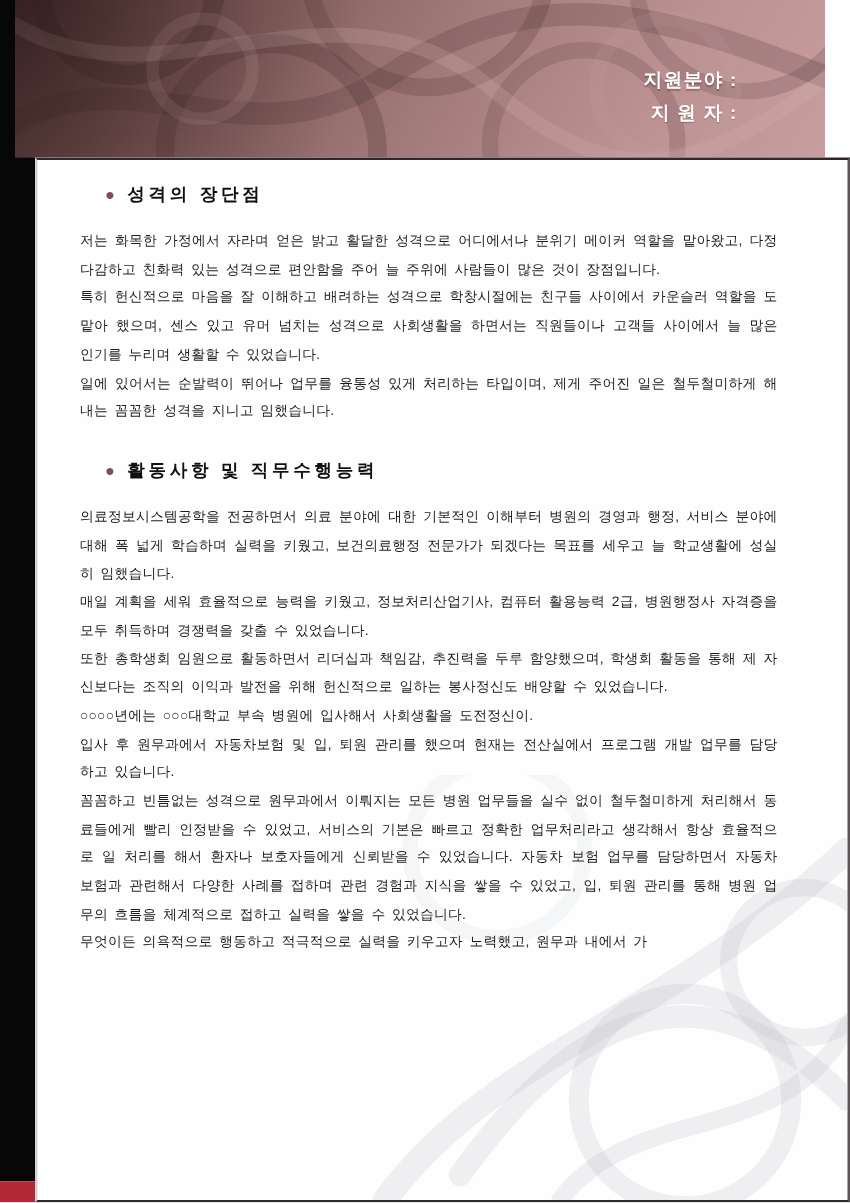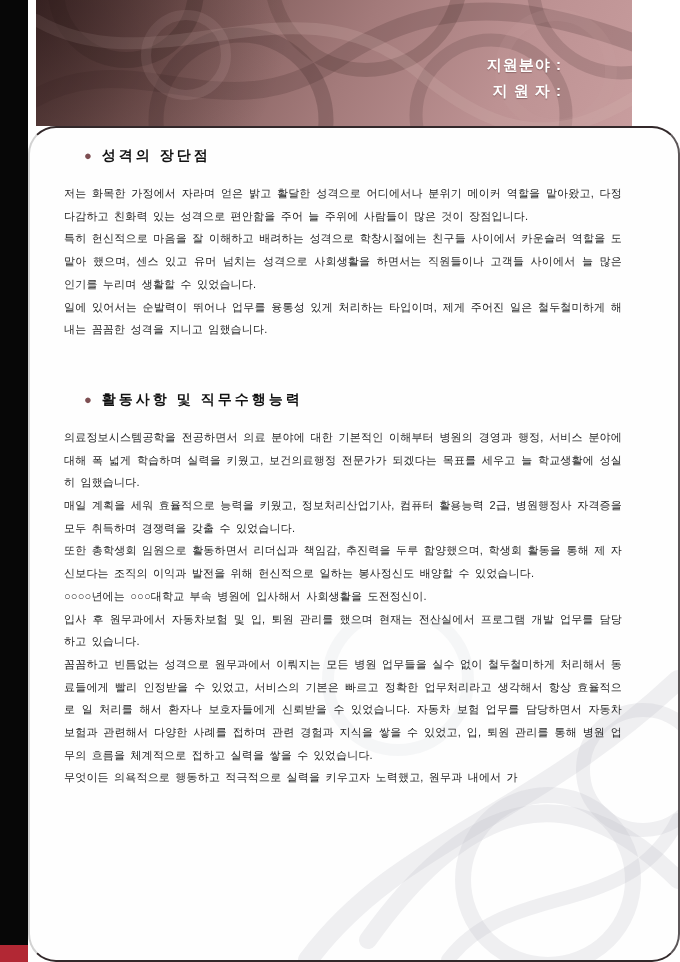--- a/index.html
+++ b/index.html
@@ -21,22 +21,22 @@
   
   .left-bar-accent {
     position: absolute;
     left: 0; top: 945px;
     width: 28px; height: 17px;
     background: #b22834;
   }
   
   .header {
     position: absolute;
-    left: 36px; top: 0;
-    width: 596px; height: 126px;
+    left: 12px; top: 0;
+    width: 648px; height: 126px;
     background: linear-gradient(118deg, #4e3534 0%, #7a5755 22%, #a37a7a 52%, #bd9293 78%, #c89d9e 100%);
     overflow: hidden;
   }
   .header .corner-shade {
     position: absolute; left: 0; top: 0; right: 0; bottom: 0;
     background: radial-gradient(circle at 0% 0%, rgba(30,14,14,0.50), rgba(30,14,14,0) 42%);
   }
   .header svg { position: absolute; left: 0; top: 0; }
   .apply-info {
     position: absolute;
@@ -53,21 +53,20 @@
   .content {
     position: absolute;
     left: 28px; top: 126px;
     width: 648px; height: 832px;
     background: #fefefe;
     border-top: 2px solid #32282a;
     border-bottom: 2px solid #32282a;
     border-right: 2px solid #5c5658;
     border-left: 2px solid #d2d2d2;
     overflow: hidden;
-    border-radius: 28px;
   }
   .content .content-swirl {
     position: absolute;
     right: 0; bottom: 0;
     z-index: 0;
   }
   .content-inner {
     position: relative;
     z-index: 1;
     padding: 17px 56px 0 34px;
@@ -79,21 +78,21 @@
     color: #111111;
     letter-spacing: 3px;
     line-height: 20px;
   }
   .sec-head .bullet {
     color: #7d4e52;
     font-size: 13px;
     margin-right: 10px;
     letter-spacing: 0;
   }
-  .sec-head.second { margin-top: 48px; }
+  .sec-head.second { margin-top: 25px; }
   .body-text p {
     margin: 0;
     font-size: 11px;
     line-height: 22.7px;
     color: #1c1c1c;
     text-align: justify;
     word-break: break-all;
     word-spacing: 2px;
     letter-spacing: 0.2px;
   }

